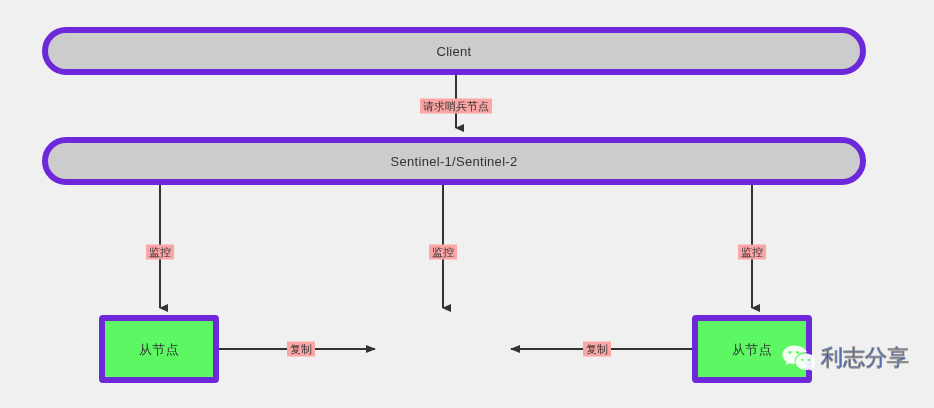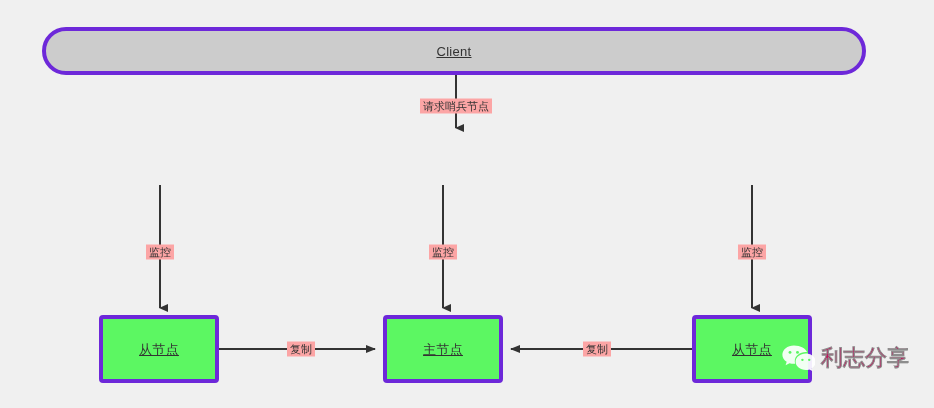--- a/index.html
+++ b/index.html
@@ -32,27 +32,26 @@
     pointer-events: none;
   }
 
   
   .node {
     position: absolute;
     box-sizing: border-box;
     display: flex;
     align-items: center;
     justify-content: center;
-    border: 4px solid #6d28d9;
+    border: 6px solid #6d28d9;
     color: #333333;
     font-size: 13px;
     line-height: 1;
     letter-spacing: .3px;
     user-select: none;
-    text-decoration: underline;
   }
   .node-pill {
     background: #cccccc;
     border-radius: 26px;
   }
   .node-rect {
     background: #5cf762;
     border-radius: 4px;
   }
 
@@ -94,21 +93,21 @@
     user-select: none;
   }
   #watermark-logo {
     width: 34px;
     height: 30px;
     flex: none;
   }
   #watermark-text {
     font-size: 22px;
     line-height: 26px;
-    color: #be185d;
+    color: #1d4ed8;
     -webkit-text-stroke: 1px #8d8d8d;
     text-shadow: 0 1px 0 rgba(120,120,120,.55);
     font-family: "DejaVu Sans", "Liberation Sans", sans-serif;
   }
 </style>
 </head>
 <body>
 
 <div id="diagram-canvas">
 
@@ -144,28 +143,28 @@
 
     <g>
       <line x1="692" y1="349" x2="511" y2="349" stroke="#333333" stroke-width="2" marker-end="url(#arrow-right)"></line>
     </g>
   </svg>
 
   <div class="node node-pill" id="node-client">
     <span class="node-label">Client</span>
   </div>
 
+  <div class="node node-pill" id="node-sentinel">
+    <span class="node-label">Sentinel-1/Sentinel-2</span>
+  </div>
 
   <div class="node node-rect" id="node-slave-left">
     <span class="node-label">从节点</span>
   </div>
 
-  <div class="node node-rect" id="node-master">
-    <span class="node-label">主节点</span>
-  </div>
 
   <div class="node node-rect" id="node-slave-right">
     <span class="node-label">从节点</span>
   </div>
 
   <div class="edge-label" id="edge-label-request">请求哨兵节点</div>
   <div class="edge-label" id="edge-label-monitor-1">监控</div>
   <div class="edge-label" id="edge-label-monitor-2">监控</div>
   <div class="edge-label" id="edge-label-monitor-3">监控</div>
   <div class="edge-label" id="edge-label-replicate-1">复制</div>

